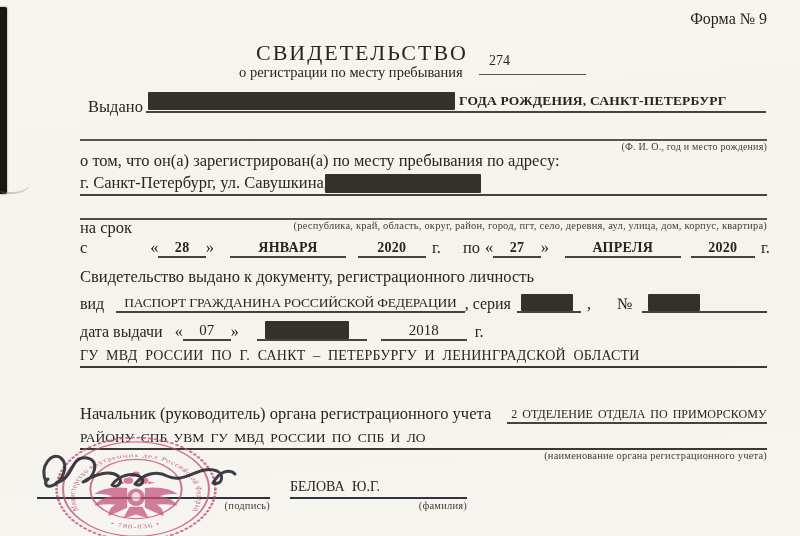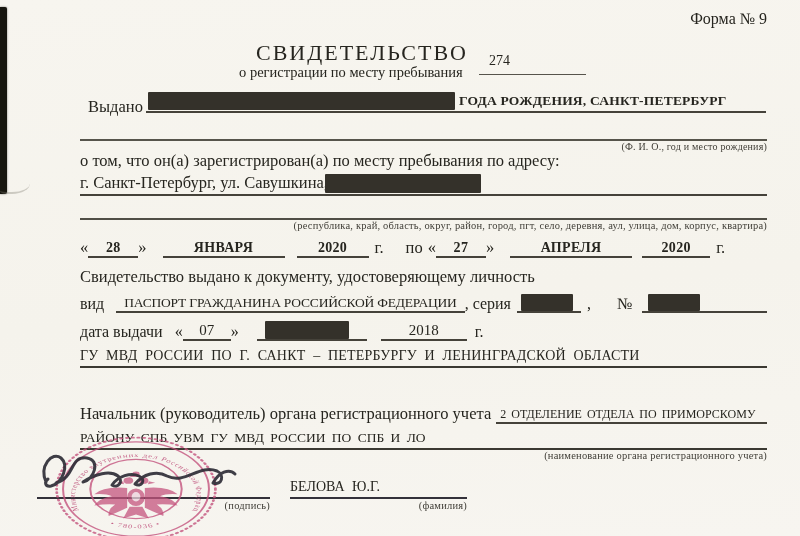--- a/index.html
+++ b/index.html
@@ -49,36 +49,37 @@
   <div class="abs bigtxt" style="left:80px;top:151px;">о том, что он(а) зарегистрирован(а) по месту пребывания по адресу:</div>
 
   <div class="fill-line" style="left:80px;top:173px;width:687px;height:21px;">
     <div class="abs bigtxt" style="left:0;bottom:1px;">г. Санкт-Петербург, ул. Савушкина, дом</div>
     <div class="bar" style="left:245px;bottom:1px;width:156px;height:19px;"></div>
   </div>
   <div class="fill-line" style="left:80px;top:203px;width:687px;height:15px;border-color:#504e46;"></div>
   <div class="cap" style="left:80px;top:220px;width:687px;">(республика, край, область, округ, район, город, пгт, село, деревня, аул, улица, дом, корпус, квартира)</div>
 
   <div class="flexrow bigtxt" style="left:80px;top:236px;width:690px;height:22px;">
+    <span style="margin-right:10px;">на срок с</span>
     <span>«</span>
     <span class="seg val" style="width:50px;">28</span>
     <span style="margin-right:16px;">»</span>
     <span class="seg val" style="width:122px;margin-right:12px;">ЯНВАРЯ</span>
     <span class="seg val" style="width:72px;margin-right:6px;">2020</span>
     <span style="margin-right:22px;">г.</span>
     <span style="margin-right:5px;">по</span>
     <span>«</span>
     <span class="seg val" style="width:50px;">27</span>
     <span style="margin-right:16px;">»</span>
     <span class="seg val" style="width:122px;margin-right:10px;">АПРЕЛЯ</span>
     <span class="seg val" style="width:68px;margin-right:6px;">2020</span>
     <span>г.</span>
   </div>
 
-  <div class="abs bigtxt" style="left:80px;top:267px;">Свидетельство выдано к документу, удостоверяющему личность</div>
+  <div class="abs bigtxt" style="left:80px;top:267px;">Свидетельство выдано к документу, регистрационного личность</div>
 
   <div class="flexrow" style="left:80px;top:292px;width:687px;height:21px;font-size:16px;">
     <span style="margin-right:12px;">вид</span>
     <span class="seg" style="padding:0 8px;font-size:13.5px;letter-spacing:-0.2px;">ПАСПОРТ ГРАЖДАНИНА РОССИЙСКОЙ ФЕДЕРАЦИИ</span>
     <span style="margin-right:6px;">, серия</span>
     <span class="seg" style="width:64px;">
         <span class="bar" style="left:4px;bottom:0;width:52px;height:17px;"></span>
       </span>
     <span style="margin:0 26px 0 6px;">,</span>
     <span style="margin-right:10px;">№</span>
@@ -97,21 +98,21 @@
       </span>
     <span class="seg" style="width:86px;font-size:15px;margin-right:8px;">2018</span>
     <span>г.</span>
   </div>
 
   <div class="fill-line" style="left:80px;top:345px;width:687px;height:21px;border-color:#3b3932;">
     <div class="abs capsline" style="left:0;bottom:2px;">ГУ МВД РОССИИ ПО Г. САНКТ – ПЕТЕРБУРГУ И ЛЕНИНГРАДСКОЙ ОБЛАСТИ</div>
   </div>
 
   <div class="flexrow" style="left:80px;top:400px;width:687px;height:24px;">
-    <span class="bigtxt" style="margin-right:5px;">Начальник (руководитель) органа регистрационного учета</span>
+    <span class="bigtxt" style="margin-right:16px;">Начальник (руководитель) органа регистрационного учета</span>
     <span class="seg" style="flex:1;font-size:12px;text-align:left;padding-left:4px;word-spacing:2px;">2 ОТДЕЛЕНИЕ ОТДЕЛА  ПО ПРИМОРСКОМУ</span>
   </div>
   <div class="fill-line" style="left:80px;top:426px;width:687px;height:22px;border-color:#3b3932;">
     <div class="abs" style="left:0;bottom:2px;font-size:13.5px;word-spacing:3px;">РАЙОНУ СПБ УВМ  ГУ  МВД РОССИИ  ПО СПБ  И  ЛО</div>
   </div>
   <div class="cap" style="left:80px;top:450px;width:687px;">(наименование органа регистрационного учета)</div>
 
   <div class="fill-line" style="left:37px;top:477px;width:233px;height:20px;border-color:#33313a;"></div>
   <div class="cap" style="left:37px;top:500px;width:233px;">(подпись)</div>
 

